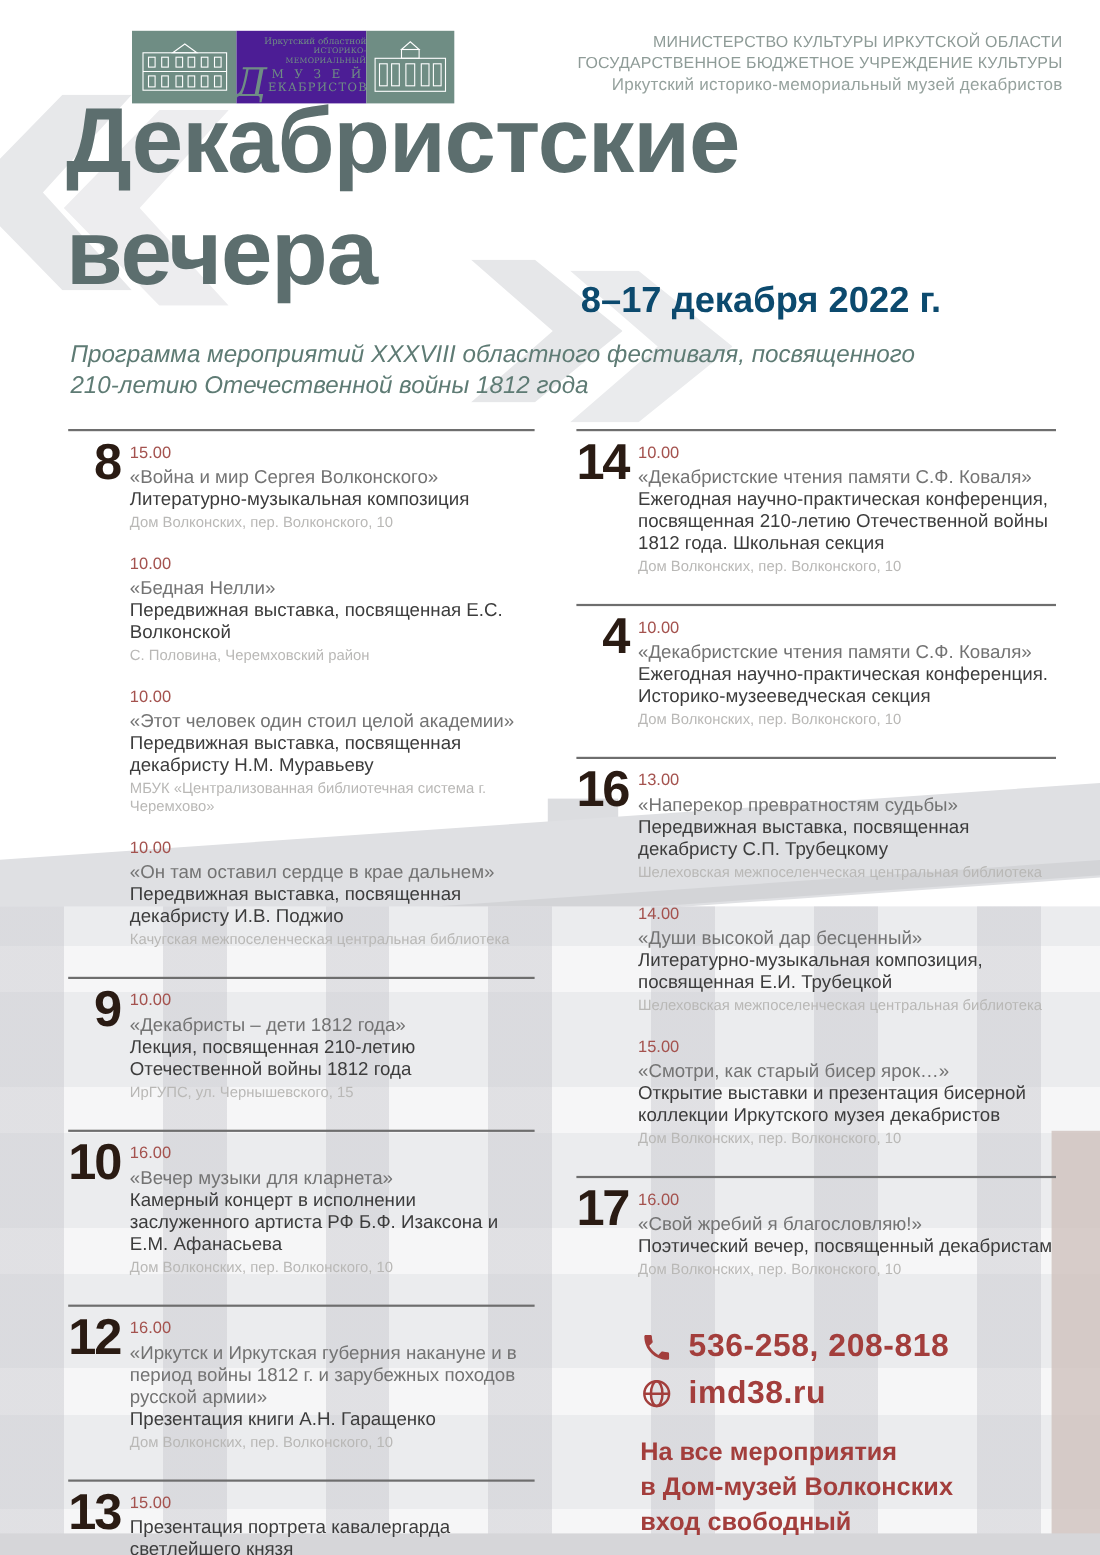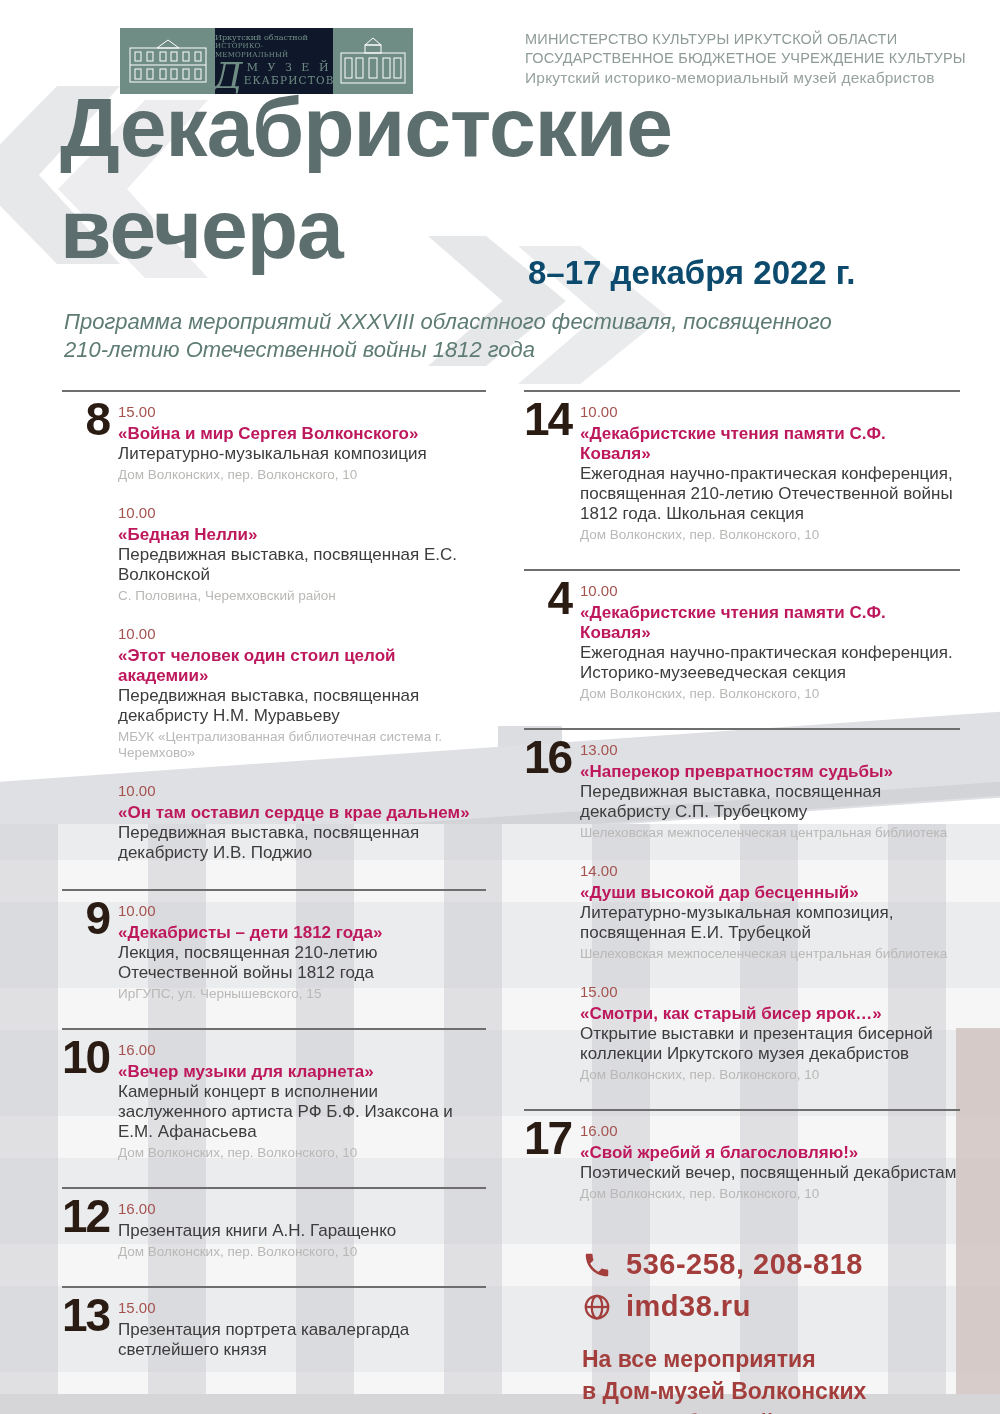--- a/index.html
+++ b/index.html
@@ -24,49 +24,49 @@
   .chev-right{clip-path:polygon(0 0,42% 0,100% 50%,42% 100%,0 100%,54% 50%);background:#e6e7e9;}
   .cl1{left:-30px;top:86px;width:150px;height:178px;}
   .cl2{left:58px;top:100px;width:150px;height:178px;background:#ededef;}
   .cr1{left:428px;top:236px;width:138px;height:130px;}
   .cr2{left:518px;top:246px;width:148px;height:138px;background:#eaebed;}
   
   .logo{position:absolute;left:120px;top:28px;height:66px;display:flex;z-index:2;}
   .logo-block{background:#6f8d84;display:flex;align-items:center;justify-content:center;}
   .logo-bl{width:95px;}
   .logo-br{width:80px;}
-  .logo-center{width:118px;background:#0f172a;color:#6f8d84;text-align:left;padding-top:5px;box-sizing:border-box;}
+  .logo-center{width:118px;background:#4c1d95;color:#6f8d84;text-align:right;padding-top:5px;box-sizing:border-box;}
   .logo-l1{font-family:"DejaVu Serif",serif;font-size:8px;line-height:9px;}
   .logo-l2{font-family:"DejaVu Serif",serif;font-size:7px;line-height:9px;letter-spacing:.2px;}
   .logo-word{display:flex;justify-content:center;align-items:flex-start;margin-top:1px;}
   .logo-D{font-family:"DejaVu Serif",serif;font-style:italic;font-size:36px;line-height:30px;margin-right:1px;}
   .logo-mz{display:flex;flex-direction:column;align-items:center;}
   .logo-muzey{font-family:"DejaVu Serif",serif;font-size:11px;letter-spacing:3px;line-height:13px;}
   .logo-dek{font-family:"DejaVu Serif",serif;font-size:10.5px;letter-spacing:1.2px;line-height:12px;}
   .ministry{position:absolute;left:525px;top:30px;z-index:2;color:#8e9b97;}
-  .ministry-line{font-size:14.5px;line-height:19px;letter-spacing:.2px;}
+  .ministry-line{font-size:14.5px;line-height:19px;letter-spacing:.2px;text-align:right;}
   .ministry-line.small{font-size:15.5px;color:#96a29e;}
   
   .title{position:absolute;left:60px;top:76px;z-index:2;color:#5c6e6e;font-weight:700;
     font-size:84px;line-height:102px;letter-spacing:-1px;}
   .dates{position:absolute;left:528px;top:254px;z-index:2;color:#0c4a6e;font-weight:700;font-size:33px;}
   .subtitle{position:absolute;left:64px;top:308px;width:800px;z-index:2;color:#5e7b74;
     font-size:22px;line-height:28px;font-style:italic;}
   
   .col{position:absolute;top:390px;z-index:2;}
   .col-left{left:62px;width:424px;}
   .col-right{left:524px;width:436px;}
   .day{border-top:2px solid #6e6e6e;padding-top:7px;margin-bottom:16px;display:flex;}
   .day-num{width:56px;min-width:56px;text-align:right;padding-right:9px;box-sizing:border-box;
     font-size:46px;font-weight:800;line-height:40px;color:#2a1b13;letter-spacing:-2px;}
   .events{flex:1;padding-top:4px;}
   .event{margin-bottom:21px;}
   .event:last-child{margin-bottom:10px;}
   .ev-time{font-size:15px;line-height:18px;color:#a4524e;margin-bottom:3px;}
-  .ev-title{font-size:17px;line-height:20px;font-weight:700;color:#be185d;}
+  .ev-title{font-size:17px;line-height:20px;font-weight:400;color:#737373;}
   .ev-desc{font-size:17px;line-height:20px;color:#3c3c3c;}
   .ev-venue{font-size:13.5px;line-height:16px;color:#b9b8b6;margin-top:3px;}
   
   .contact{margin-top:36px;margin-left:58px;}
   .contact-row{display:flex;align-items:center;margin-bottom:9px;}
   .contact-icon{width:30px;height:30px;margin-right:14px;flex:none;}
   .contact-text{font-size:29px;font-weight:700;color:#a33e3c;letter-spacing:.5px;}
   .contact-note{margin-top:20px;font-size:23px;line-height:32px;font-weight:600;color:#a33e3c;}
 </style>
 </head>
@@ -168,20 +168,21 @@
       <div class="ev-time">10.00</div>
       <div class="ev-title">«Этот человек один стоил целой академии»</div>
       <div class="ev-desc"><span class="desc-text">Передвижная выставка, посвященная декабристу Н.М. Муравьеву</span></div>
       <div class="ev-venue">МБУК «Централизованная библиотечная система г. Черемхово»</div>
     </div>
 
     <div class="event">
       <div class="ev-time">10.00</div>
       <div class="ev-title">«Он там оставил сердце в крае дальнем»</div>
       <div class="ev-desc"><span class="desc-text">Передвижная выставка, посвященная декабристу И.В. Поджио</span></div>
+      <div class="ev-venue">Качугская межпоселенческая центральная библиотека</div>
     </div>
   </div>
     </div>
 
     <div class="day">
       <div class="day-num">9</div>
       <div class="events">
     <div class="event">
       <div class="ev-time">10.00</div>
       <div class="ev-title">«Декабристы – дети 1812 года»</div>
@@ -201,20 +202,21 @@
       <div class="ev-venue">Дом Волконских, пер. Волконского, 10</div>
     </div>
   </div>
     </div>
 
     <div class="day">
       <div class="day-num">12</div>
       <div class="events">
     <div class="event">
       <div class="ev-time">16.00</div>
+      <div class="ev-title">«Иркутск и Иркутская губерния накануне и в период войны 1812 г. и зарубежных походов русской армии»</div>
       <div class="ev-desc"><span class="desc-text">Презентация книги А.Н. Гаращенко</span></div>
       <div class="ev-venue">Дом Волконских, пер. Волконского, 10</div>
     </div>
   </div>
     </div>
 
     <div class="day">
       <div class="day-num">13</div>
       <div class="events">
     <div class="event">

